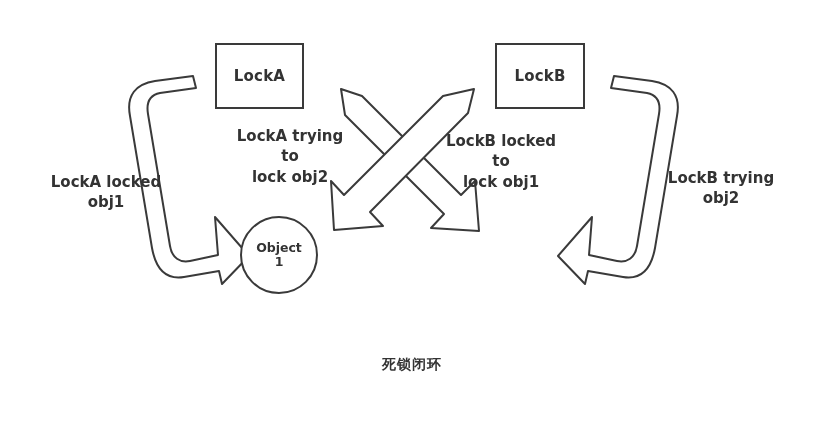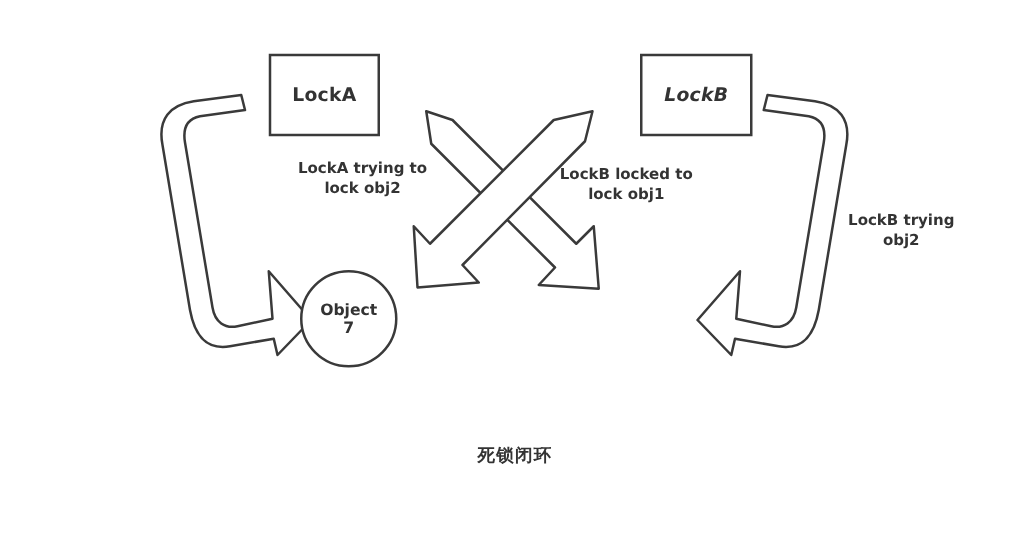--- a/index.html
+++ b/index.html
@@ -47,21 +47,21 @@
     text-align: center;
     font-weight: bold;
     font-size: 12.5px;
     color: #333333;
     line-height: 1.15;
     white-space: pre-line;
   }
   .edge-label {
     position: absolute;
     font-weight: bold;
-    font-size: 12px;
+    font-size: 15px;
     color: #333333;
     text-align: center;
     line-height: 1.35;
     white-space: pre-line;
   }
   .caption {
     position: absolute;
     font-weight: bold;
     font-size: 14px;
     color: #333333;
@@ -129,30 +129,32 @@
              L 331,181
              L 344,195
              L 443,96
              Z"></path>
   </svg>
 
   <div class="node-box" style="left:215px; top:43px; width:85px; height:62px;">
     <span>LockA</span>
   </div>
 
-  <div class="node-box" style="left:512px; top:43px; width:86px; height:62px;font-style:italic;">
+  <div class="node-box" style="left:495px; top:43px; width:86px; height:62px;">
     <span>LockB</span>
   </div>
 
   <div class="node-circle" style="left:240px; top:216px; width:74px; height:74px;">
     <span>Object
-7</span>
+1</span>
   </div>
 
 
+  <div class="edge-label" style="left:46px; top:172px; width:120px;">LockA locked
+obj1</div>
 
   <div class="edge-label" style="left:226px; top:126px; width:128px;">LockA trying to
 lock obj2</div>
 
   <div class="edge-label" style="left:437px; top:131px; width:128px;">LockB locked to
 lock obj1</div>
 
   <div class="edge-label" style="left:661px; top:168px; width:120px;">LockB trying
 obj2</div>
 

